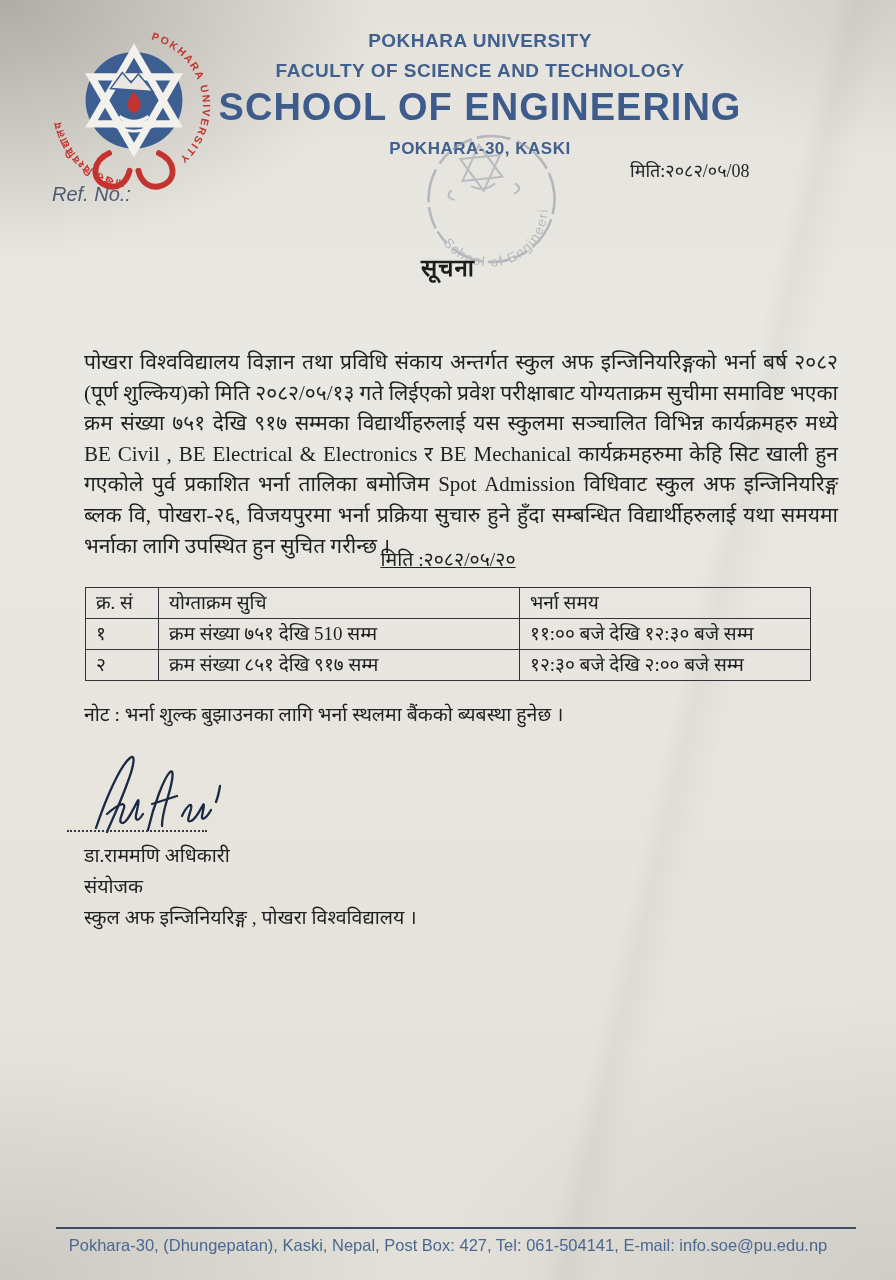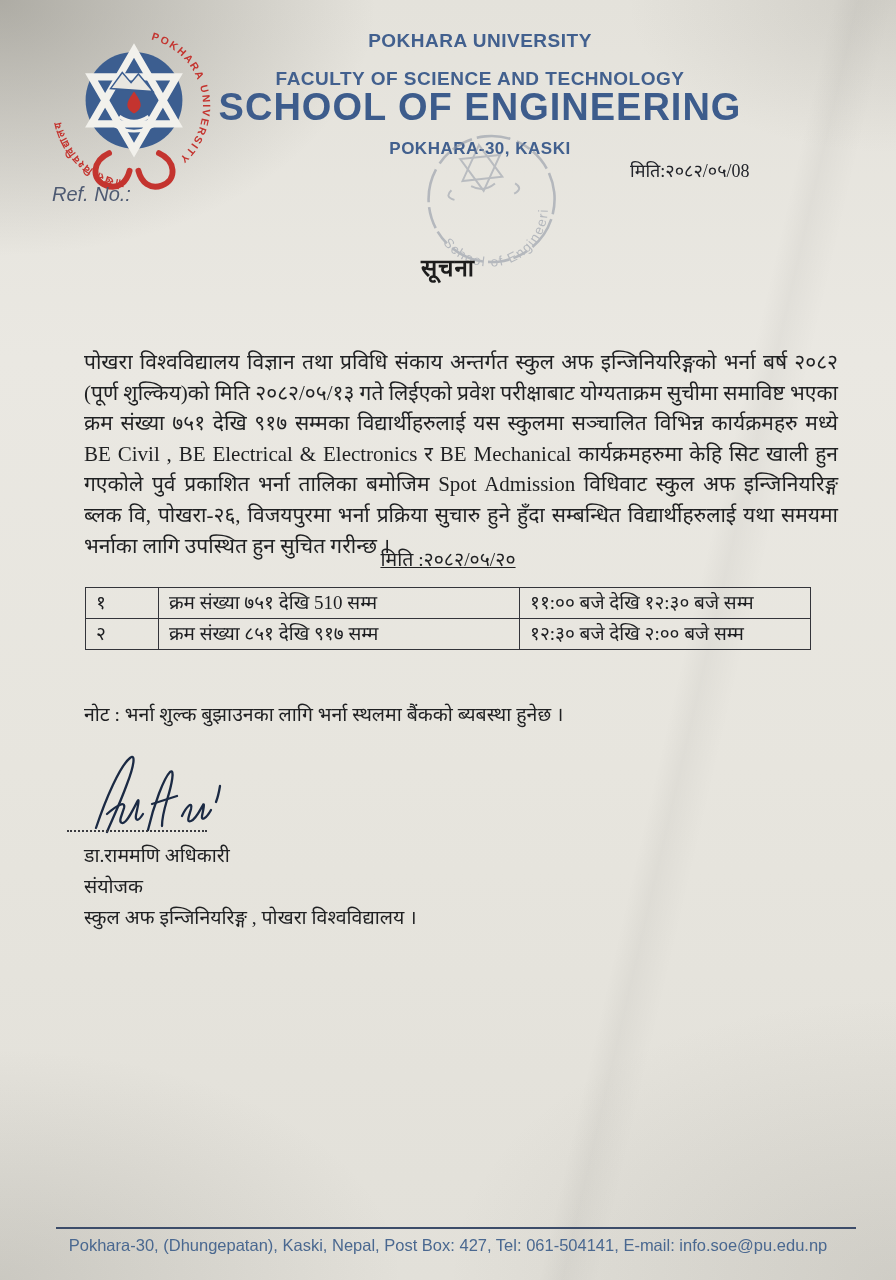--- a/index.html
+++ b/index.html
@@ -11,21 +11,21 @@
       radial-gradient(30% 12% at 100% 0%, rgba(120,118,110,0.18), rgba(0,0,0,0) 100%),
       radial-gradient(50% 22% at 100% 100%, rgba(108,106,98,0.16), rgba(0,0,0,0) 100%),
       radial-gradient(45% 18% at 0% 100%, rgba(108,106,98,0.20), rgba(0,0,0,0) 100%),
       linear-gradient(103deg, rgba(0,0,0,0) 70%, rgba(0,0,0,0.035) 72%, rgba(0,0,0,0) 75%),
       linear-gradient(180deg,#e4e2db 0%,#eae8e2 28%,#e7e5de 60%,#e2e0d9 100%);
   }
   .abs{position:absolute;}
   
   .hdr{left:120px;width:720px;text-align:center;font-family:"Liberation Sans",sans-serif;font-weight:700;color:#42608e;}
   .hdr-univ{top:30px;font-size:19px;letter-spacing:.5px;}
-  .hdr-fac{top:68px;font-size:19px;letter-spacing:.5px;}
+  .hdr-fac{top:60px;font-size:19px;letter-spacing:.5px;}
   .hdr-school{top:86px;font-size:38px;letter-spacing:1px;color:#3d5c8c;}
   .hdr-addr{top:139px;font-size:17px;letter-spacing:.5px;}
   .date-top{left:630px;top:158px;width:240px;font-size:18px;color:#22242a;}
   .ref{left:52px;top:183px;font-family:"Liberation Sans",sans-serif;font-style:italic;font-size:20px;color:#4e5a72;}
   .notice-title{left:0;top:250px;width:896px;text-align:center;font-size:24px;font-weight:600;color:#1d1d1d;letter-spacing:1px;}
   .body-par{left:84px;top:347px;width:754px;font-size:21px;line-height:30.6px;text-align:justify;color:#1f2022;}
   .date-mid{left:0;top:545px;width:896px;text-align:center;font-size:19.5px;color:#1f2022;text-decoration:underline;}
   table.sched{position:absolute;left:85px;top:587px;width:726px;border-collapse:collapse;font-size:19px;color:#1c1d20;}
   table.sched td{border:1.6px solid #33343a;padding:1px 10px 3px 10px;height:25px;}
   td.c0{width:52px;}
@@ -94,20 +94,25 @@
 
 <div class="abs notice-title">सूचना</div>
 
 <div class="abs body-par">पोखरा विश्वविद्यालय विज्ञान तथा प्रविधि संकाय अन्तर्गत स्कुल अफ इन्जिनियरिङ्गको भर्ना बर्ष २०८२ (पूर्ण शुल्किय)को मिति २०८२/०५/१३ गते लिईएको प्रवेश परीक्षाबाट योग्यताक्रम सुचीमा समाविष्ट भएका क्रम संख्या ७५१ देखि ९१७ सम्मका विद्यार्थीहरुलाई यस स्कुलमा सञ्चालित विभिन्न कार्यक्रमहरु मध्ये BE Civil , BE Electrical &amp; Electronics र BE Mechanical कार्यक्रमहरुमा केहि सिट खाली हुन गएकोले पुर्व प्रकाशित भर्ना तालिका बमोजिम Spot Admission विधिवाट स्कुल अफ इन्जिनियरिङ्ग ब्लक वि, पोखरा-२६, विजयपुरमा भर्ना प्रक्रिया सुचारु हुने हुँदा सम्बन्धित विद्यार्थीहरुलाई यथा समयमा भर्नाका लागि उपस्थित हुन सुचित गरीन्छ ।</div>
 
 <div class="abs date-mid">मिति :२०८२/०५/२०</div>
 
 <table class="sched">
   <tbody>
     <tr>
+      <td class="c0">क्र. सं</td>
+      <td class="c1">योग्ताक्रम सुचि</td>
+      <td>भर्ना समय</td>
+    </tr>
+    <tr>
       <td class="c0">१</td>
       <td class="c1">क्रम संख्या ७५१ देखि 510 सम्म</td>
       <td>११:०० बजे देखि १२:३० बजे सम्म</td>
     </tr>
     <tr>
       <td class="c0">२</td>
       <td class="c1">क्रम संख्या ८५१ देखि ९१७ सम्म</td>
       <td>१२:३० बजे देखि २:०० बजे सम्म</td>
     </tr>
   </tbody>

